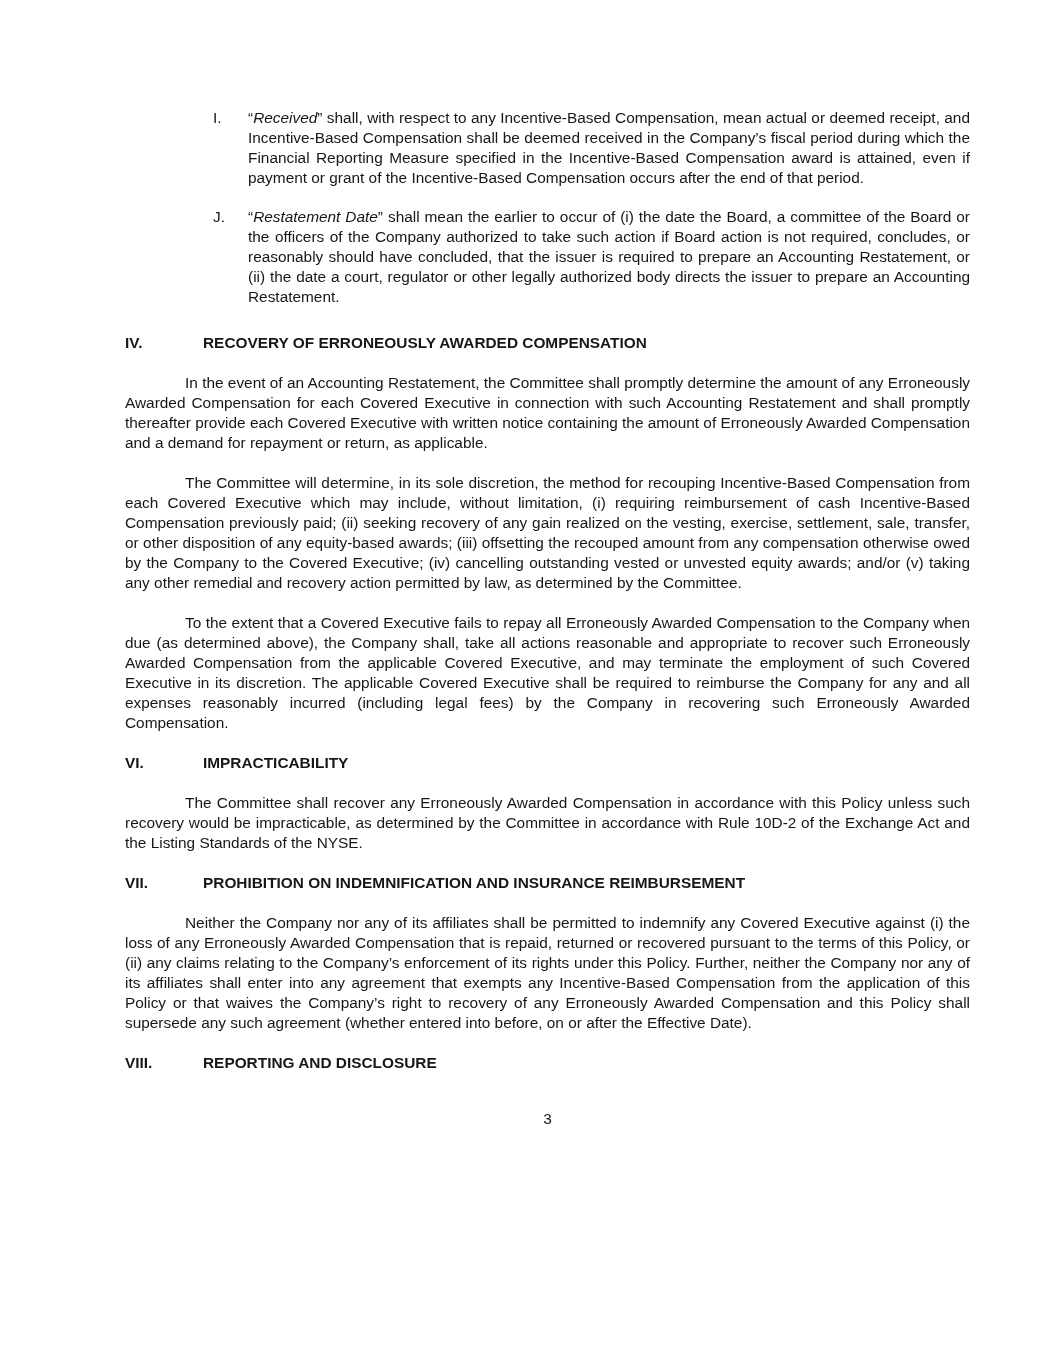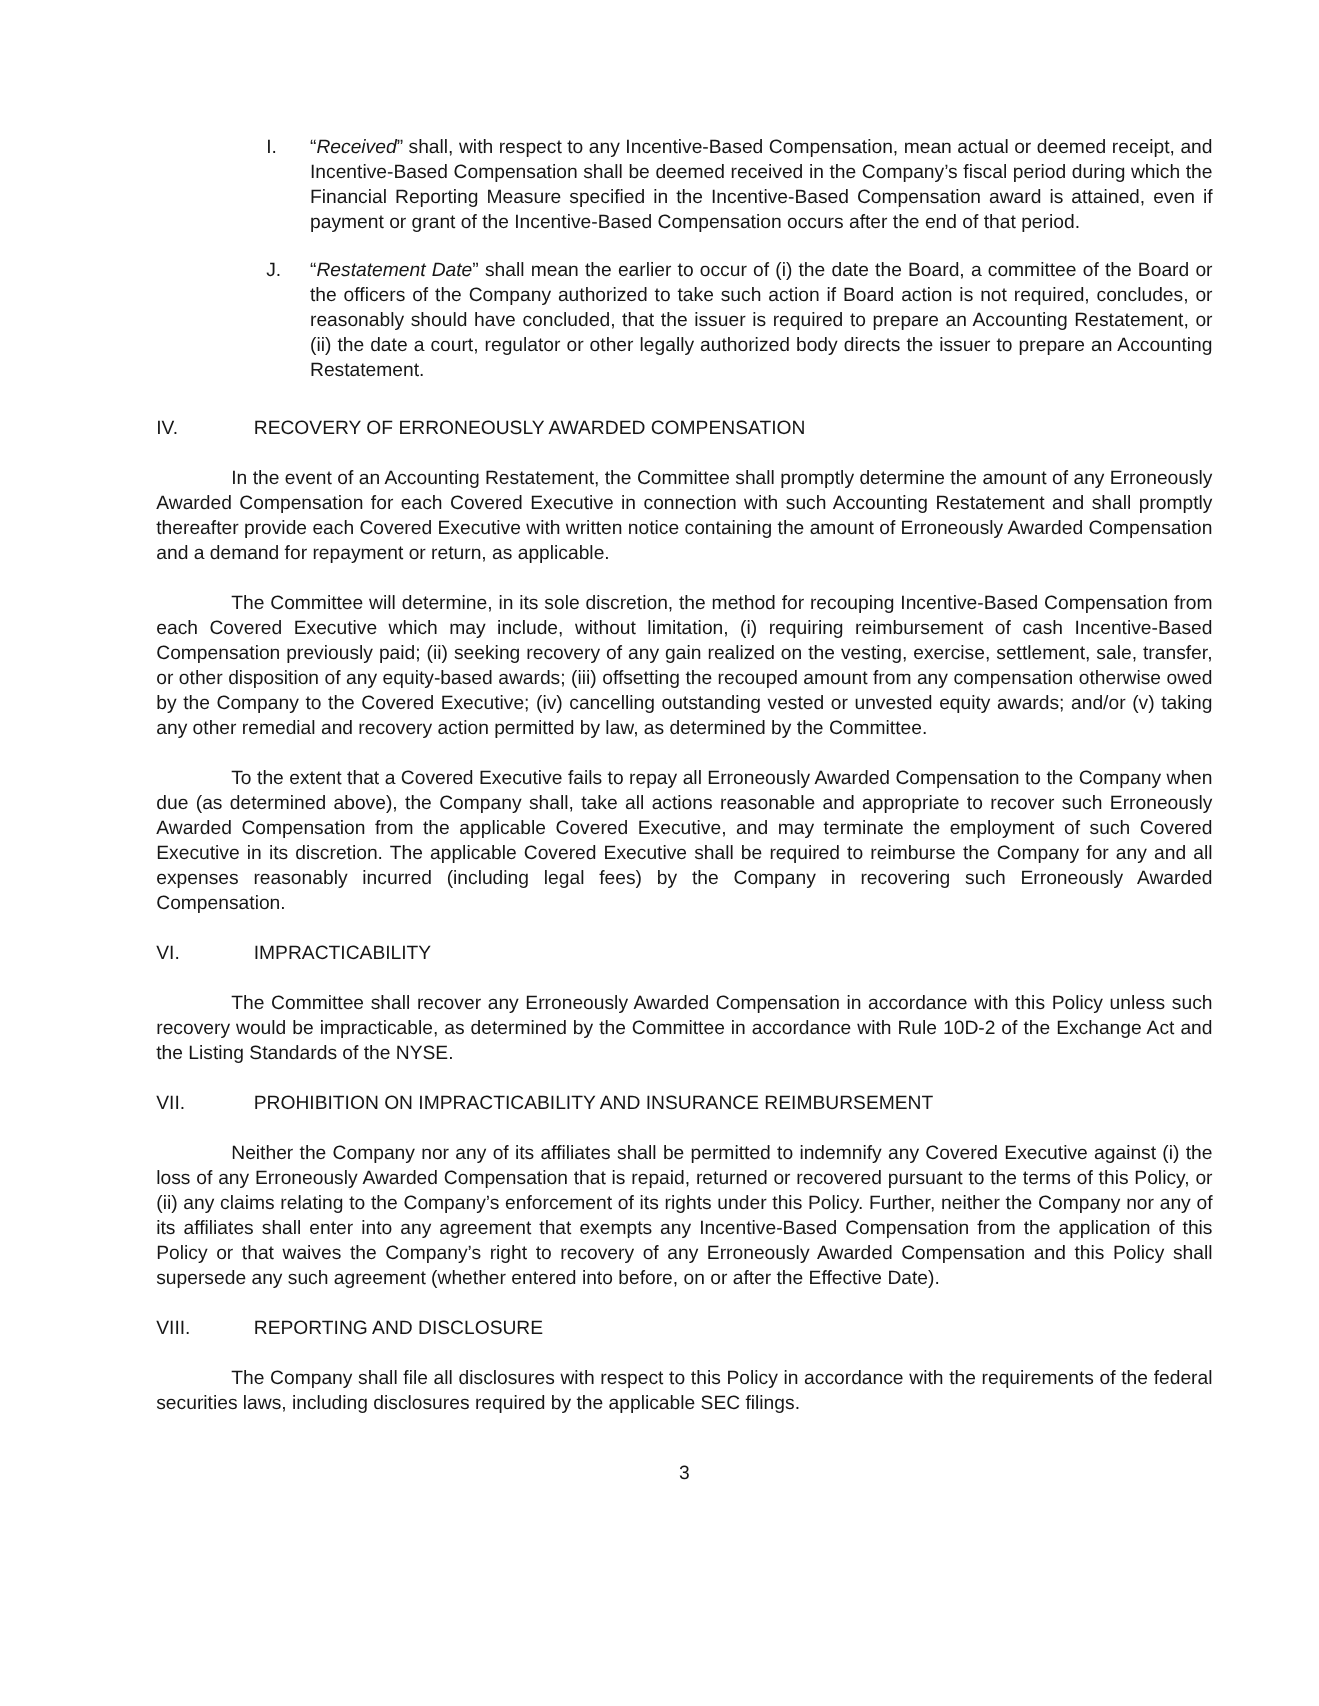--- a/index.html
+++ b/index.html
@@ -29,21 +29,21 @@
   .def-label {
     position: absolute;
     left: -35px;
     top: 0;
   }
   .term {
     font-weight: normal;
     font-style: italic;
   }
   .sec-heading {
-    font-weight: normal;
+    font-weight: bold;
     margin: 0 0 20px 0;
     white-space: nowrap;
   }
   .sec-num {
     display: inline-block;
     width: 78px;
   }
   .body-para {
     margin: 0 0 20px 0;
     text-align: justify;
@@ -85,29 +85,28 @@
 
   <div class="section">
     <div class="sec-heading">
       <span class="sec-num">VI.</span><span class="sec-title">IMPRACTICABILITY</span>
     </div>
     <p class="body-para">The Committee shall recover any Erroneously Awarded Compensation in accordance with this Policy unless such recovery would be impracticable, as determined by the Committee in accordance with Rule 10D-2 of the Exchange Act and the Listing Standards of the NYSE.</p>
   </div>
 
   <div class="section">
     <div class="sec-heading">
-      <span class="sec-num">VII.</span><span class="sec-title">PROHIBITION ON IMPRACTICABILITY AND INSURANCE REIMBURSEMENT</span>
+      <span class="sec-num">VII.</span><span class="sec-title">PROHIBITION ON INDEMNIFICATION AND INSURANCE REIMBURSEMENT</span>
     </div>
     <p class="body-para">Neither the Company nor any of its affiliates shall be permitted to indemnify any Covered Executive against (i) the loss of any Erroneously Awarded Compensation that is repaid, returned or recovered pursuant to the terms of this Policy, or (ii) any claims relating to the Company’s enforcement of its rights under this Policy. Further, neither the Company nor any of its affiliates shall enter into any agreement that exempts any Incentive-Based Compensation from the application of this Policy or that waives the Company’s right to recovery of any Erroneously Awarded Compensation and this Policy shall supersede any such agreement (whether entered into before, on or after the Effective Date).</p>
   </div>
 
   <div class="section">
     <div class="sec-heading">
       <span class="sec-num">VIII.</span><span class="sec-title">REPORTING AND DISCLOSURE</span>
     </div>
-    <p class="body-para">The Company shall file all disclosures with respect to this Policy in accordance with the requirements of the federal securities laws, including disclosures required by the applicable SEC filings.</p>
   </div>
 
   <div class="page-footer">
     <span>3</span>
   </div>
 
 </div>
 
 </body></html>

